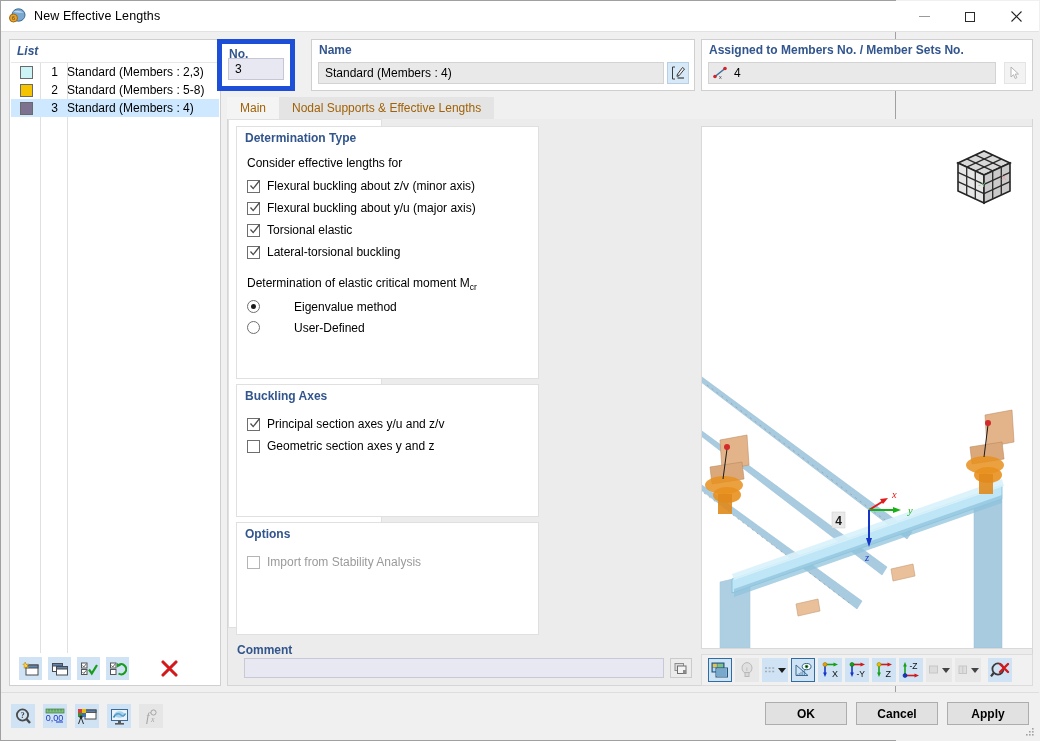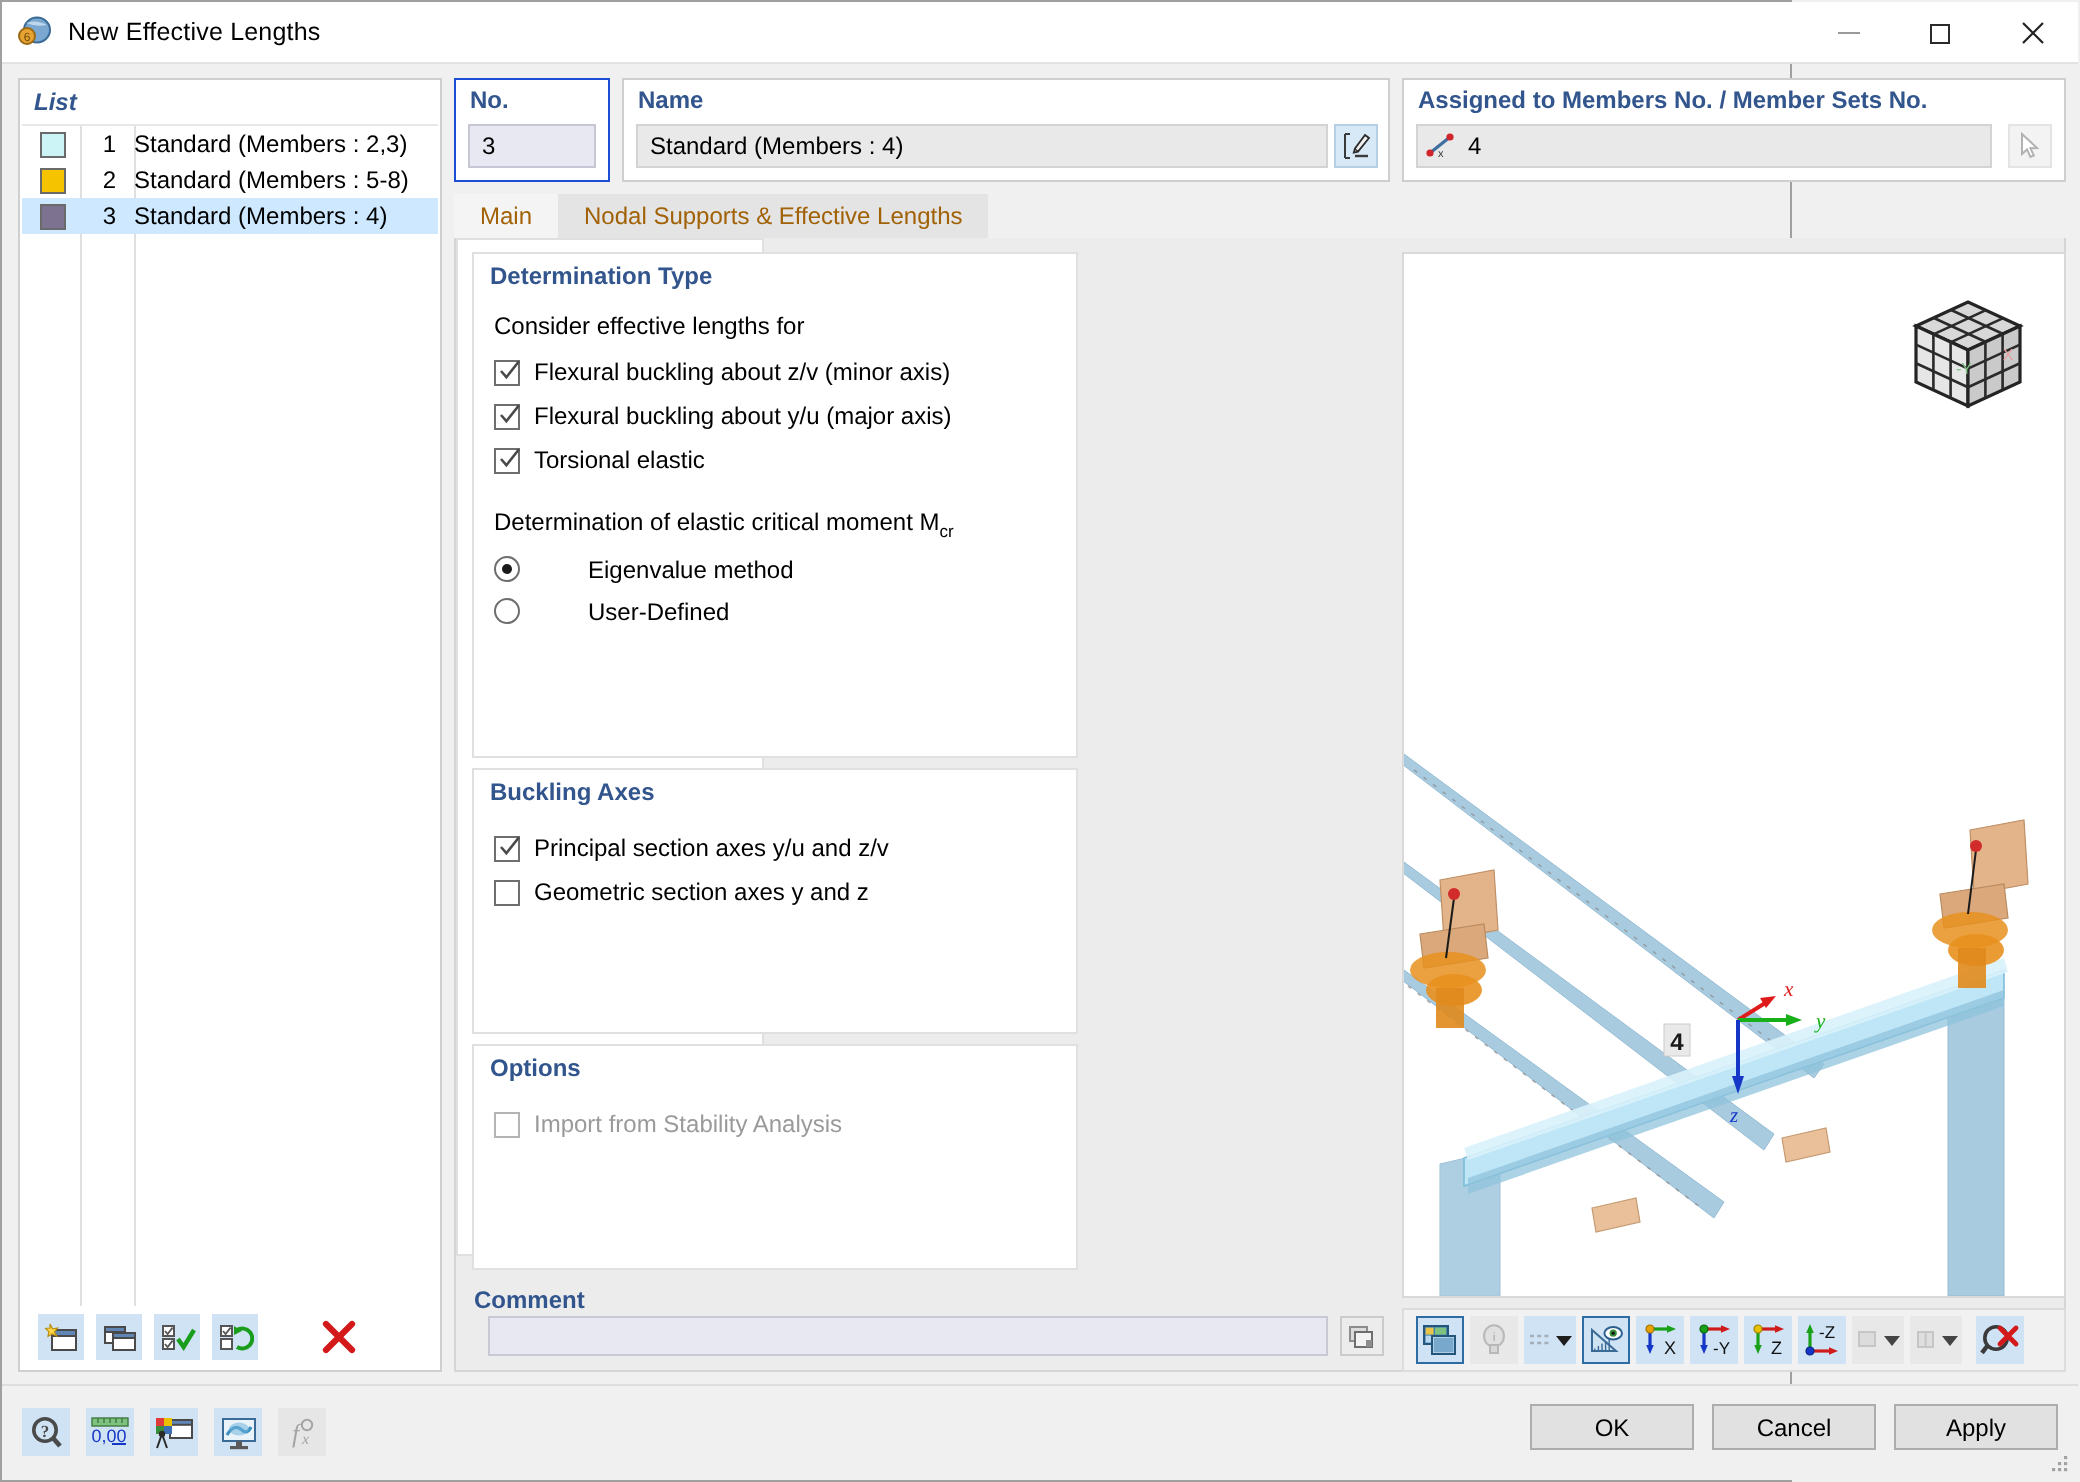--- a/index.html
+++ b/index.html
@@ -76,22 +76,22 @@
   }
   .tbtn {
     width: 23px; height: 23px; background: #cfe3f5;
     display: flex; align-items: center; justify-content: center;
     position: relative; flex: none;
   }
   .tbtn.plain { background: transparent; }
 
   
   #no-box {
-    position: absolute; left: 226px; top: 38px; width: 78px; height: 52px;
-    background: #fff; border: 1px solid #1d4ed8;
+    position: absolute; left: 216px; top: 38px; width: 78px; height: 52px;
+    background: #fff; border: 5px solid #1d4ed8;
   }
   #name-box {
     position: absolute; left: 310px; top: 38px; width: 384px; height: 52px;
     background: #fff; border: 1px solid #cfcfcf;
   }
   #assigned-box {
     position: absolute; left: 700px; top: 38px; width: 332px; height: 52px;
     background: #fff; border: 1px solid #cfcfcf;
   }
   .fld-label {
@@ -219,21 +219,21 @@
   .bbtn {
     width: 24px; height: 24px; background: #cfe3f5; flex: none;
     display: flex; align-items: center; justify-content: center; position: relative;
   }
   .bbtn.grey { background: #e6e6e6; }
   #dlg-buttons { position: absolute; right: 10px; top: 9px; display: flex; gap: 9px; }
   .dlgbtn {
     width: 82px; height: 23px; background: #e1e1e1;
     border: 1px solid #adadad; font-size: 12px;
     display: flex; align-items: center; justify-content: center;
-    font-family: "Liberation Sans", sans-serif; color: #000;
+    font-family: "Liberation Sans", sans-serif; color: #000; font-weight: bold;
   }
   #resize-grip { position: absolute; right: 3px; bottom: 2px; width: 12px; height: 12px; }
 </style>
 </head>
 <body>
 
 <div id="window">
 
   <div id="titlebar">
     <div id="title-icon">
@@ -399,20 +399,28 @@
           </div>
           <div class="chk-label">Flexural buckling about y/u (major axis)</div>
         </div>
         <div class="chk-row">
           <div class="chkbox">
             <svg class="chk-mark" viewBox="0 0 12 13">
                 <path d="M1.5 6.5 L4.2 9.6 L10.5 1.6" stroke="#4a4a4a" stroke-width="1.3" fill="none"></path>
               </svg>
           </div>
           <div class="chk-label">Torsional elastic</div>
+        </div>
+        <div class="chk-row">
+          <div class="chkbox">
+            <svg class="chk-mark" viewBox="0 0 12 13">
+                <path d="M1.5 6.5 L4.2 9.6 L10.5 1.6" stroke="#4a4a4a" stroke-width="1.3" fill="none"></path>
+              </svg>
+          </div>
+          <div class="chk-label">Lateral-torsional buckling</div>
         </div>
       </div>
 
       <div class="static-line" style="padding-top:13px;">
         <span>Determination of elastic critical moment M</span><sub>cr</sub>
       </div>
 
       <div style="margin-top:4px;">
         <div class="radio-row">
           <div class="radio checked"></div>

